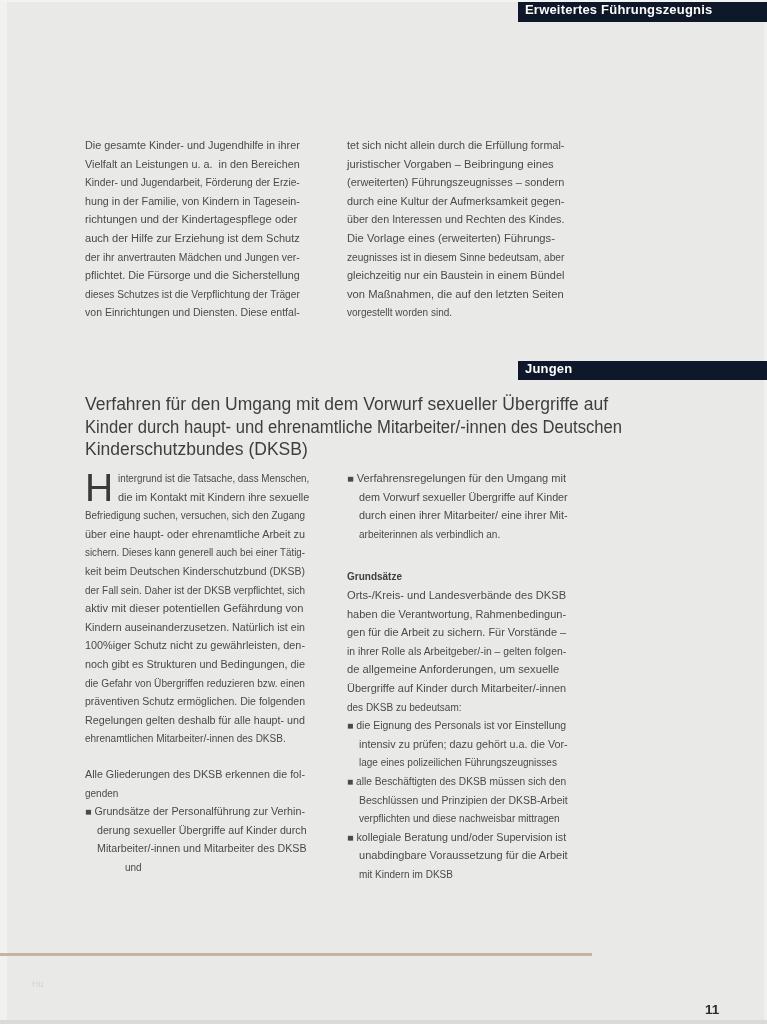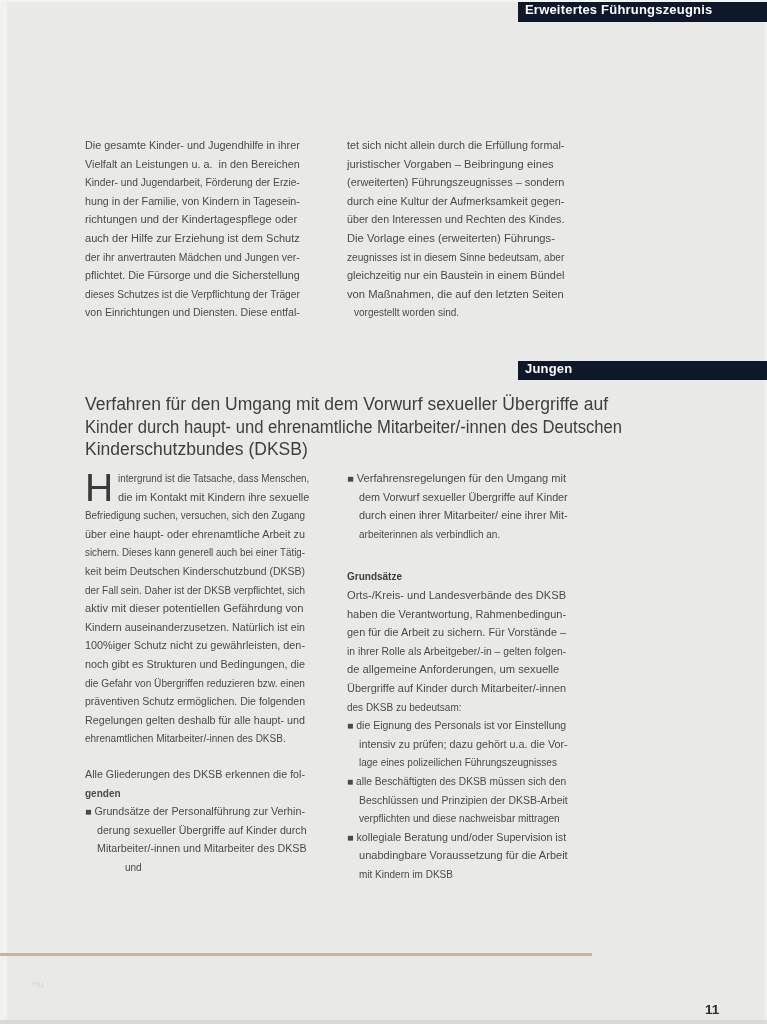--- a/index.html
+++ b/index.html
@@ -78,21 +78,21 @@
   <div class="col" id="intro-right">
       <div class="line"><span style="transform: scaleX(1.07744);">tet sich nicht allein durch die Erfüllung formal-</span></div>
       <div class="line"><span style="transform: scaleX(1.12);">juristischer Vorgaben – Beibringung eines</span></div>
       <div class="line"><span style="transform: scaleX(1.09552);">(erweiterten) Führungszeugnisses – sondern</span></div>
       <div class="line"><span style="transform: scaleX(1.08335);">durch eine Kultur der Aufmerksamkeit gegen-</span></div>
       <div class="line"><span style="transform: scaleX(1.06838);">über den Interessen und Rechten des Kindes.</span></div>
       <div class="line"><span style="transform: scaleX(1.12);">Die Vorlage eines (erweiterten) Führungs-</span></div>
       <div class="line"><span style="transform: scaleX(1.01311);">zeugnisses ist in diesem Sinne bedeutsam, aber</span></div>
       <div class="line"><span style="transform: scaleX(1.0923);">gleichzeitig nur ein Baustein in einem Bündel</span></div>
       <div class="line"><span style="transform: scaleX(1.12);">von Maßnahmen, die auf den letzten Seiten</span></div>
-      <div class="line last"><span style="transform: scaleX(1); margin-left: 7px;">vorgestellt worden sind.</span></div>
+      <div class="line last"><span style="transform: scaleX(1);">vorgestellt worden sind.</span></div>
     </div>
 
   <div class="band" id="band-anhang">
     <span>Jungen</span>
   </div>
 
   <div class="title">
       <div class="line last"><span style="transform: scaleX(1);">Verfahren für den Umgang mit dem Vorwurf sexueller Übergriffe auf</span></div>
       <div class="line last"><span style="transform: scaleX(0.950127);">Kinder durch haupt- und ehrenamtliche Mitarbeiter/-innen des Deutschen</span></div>
       <div class="line last"><span style="transform: scaleX(1);">Kinderschutzbundes (DKSB)</span></div>
@@ -110,21 +110,21 @@
       <div class="line"><span style="transform: scaleX(1.12);">aktiv mit dieser potentiellen Gefährdung von</span></div>
       <div class="line"><span style="transform: scaleX(1.06674);">Kindern auseinanderzusetzen. Natürlich ist ein</span></div>
       <div class="line"><span style="transform: scaleX(1.08424);">100%iger Schutz nicht zu gewährleisten, den-</span></div>
       <div class="line"><span style="transform: scaleX(1.08409);">noch gibt es Strukturen und Bedingungen, die</span></div>
       <div class="line"><span style="transform: scaleX(1.01042);">die Gefahr von Übergriffen reduzieren bzw. einen</span></div>
       <div class="line"><span style="transform: scaleX(1.04972);">präventiven Schutz ermöglichen. Die folgenden</span></div>
       <div class="line"><span style="transform: scaleX(1.07232);">Regelungen gelten deshalb für alle haupt- und</span></div>
       <div class="line last"><span style="transform: scaleX(1);">ehrenamtlichen Mitarbeiter/-innen des DKSB.</span></div>
       <div class="gap"></div>
       <div class="line"><span style="transform: scaleX(1.06963);">Alle Gliederungen des DKSB erkennen die fol-</span></div>
-      <div class="line last"><span style="transform: scaleX(1); font-weight: bold;">genden</span></div>
+      <div class="line last"><span style="transform: scaleX(1);">genden</span></div>
       <div class="line"><span style="transform: scaleX(1.07296);">■ Grundsätze der Personalführung zur Verhin-</span></div>
       <div class="line cont"><span style="transform: scaleX(1.06593);">derung sexueller Übergriffe auf Kinder durch</span></div>
       <div class="line cont"><span style="transform: scaleX(1.06807);">Mitarbeiter/-innen und Mitarbeiter des DKSB</span></div>
       <div class="line cont last"><span style="transform: scaleX(1); margin-left: 28px;">und</span></div>
     </div>
   <div class="col" id="sec-right">
       <div class="line"><span style="transform: scaleX(1.10769);">■ Verfahrensregelungen für den Umgang mit</span></div>
       <div class="line cont"><span style="transform: scaleX(1.07684);">dem Vorwurf sexueller Übergriffe auf Kinder</span></div>
       <div class="line cont"><span style="transform: scaleX(1.08836);">durch einen ihrer Mitarbeiter/ eine ihrer Mit-</span></div>
       <div class="line cont last"><span style="transform: scaleX(1);">arbeiterinnen als verbindlich an.</span></div>

